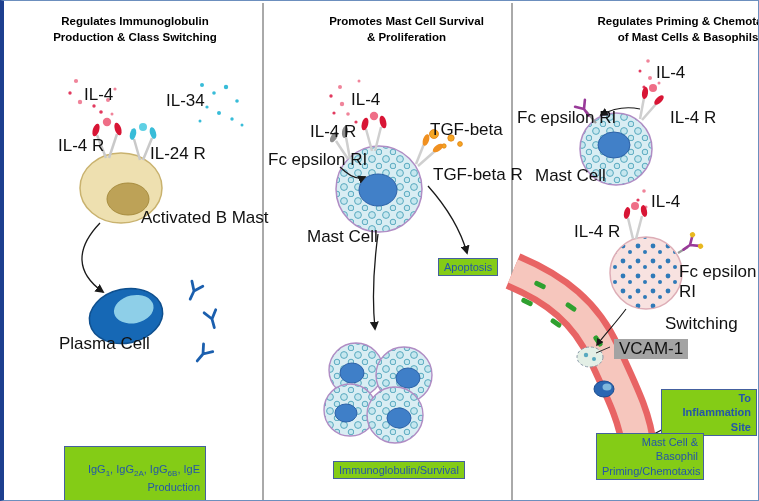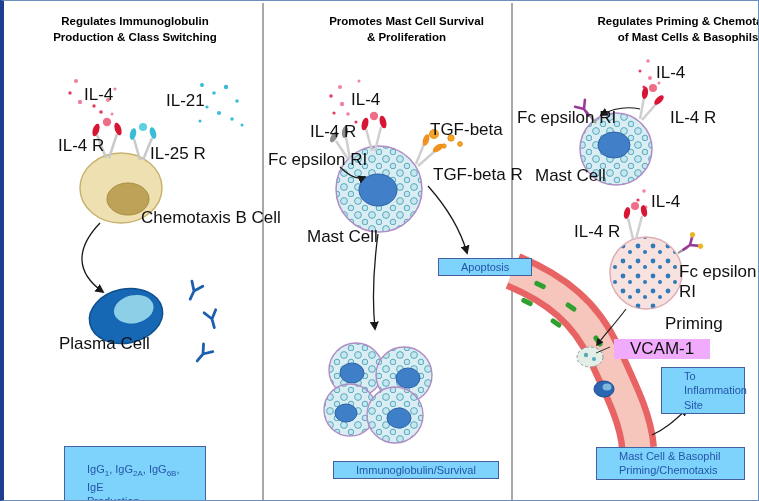--- a/index.html
+++ b/index.html
@@ -13,22 +13,22 @@
   .lbl {
     position:absolute; font-size:17px; color:#111;
     white-space:pre-line; line-height:1.2;
   }
   .title {
     position:absolute; font-size:11.5px; font-weight:bold; color:#000;
     text-align:center; white-space:pre-line; line-height:1.35;
   }
   .boxed {
     position:absolute; font-size:11px; color:#2456a8;
-    border:1px solid #44609e; background:#7dd3fc; text-align:left;
-    padding:1px 22px; white-space:pre-line; line-height:1.3;
+    border:1px solid #44609e; background:#84cc16; text-align:right;
+    padding:1px 5px; white-space:pre-line; line-height:1.3;
   }
   .boxed sub { font-size:8px; }
 </style>
 </head>
 <body>
 
 <div class="frame">
 
   <svg class="art" width="759" height="501" viewBox="0 0 759 501">
     <defs>
@@ -252,24 +252,24 @@
       <ellipse cx="603" cy="386" rx="4.5" ry="3.5" fill="#7fb8dd"></ellipse>
     </g>
     <path d="M622,308 C611,323 600,334 593,344" fill="none" stroke="#1a1a1a" stroke-width="1.1" marker-end="url(#ah)"></path>
     <line x1="606" y1="346" x2="592" y2="352" stroke="#333" stroke-width="1"></line>
     <path d="M648,434 C663,427 672,418 683,408" fill="none" stroke="#1a1a1a" stroke-width="1.2" marker-end="url(#ah)"></path>
   </svg>
 
   <div class="title" style="left:6px; top:13px; width:250px;">Regulates Immunoglobulin
 Production &amp; Class Switching</div>
   <div class="lbl" style="left:80px; top:84px;">IL-4</div>
-  <div class="lbl" style="left:162px; top:90px;">IL-21</div>
+  <div class="lbl" style="left:162px; top:90px;">IL-34</div>
   <div class="lbl" style="left:54px; top:135px;">IL-4 R</div>
-  <div class="lbl" style="left:146px; top:143px;">IL-25 R</div>
-  <div class="lbl" style="left:137px; top:207px;">Chemotaxis B Cell</div>
+  <div class="lbl" style="left:146px; top:143px;">IL-24 R</div>
+  <div class="lbl" style="left:137px; top:207px;">Activated B Mast</div>
   <div class="lbl" style="left:55px; top:333px;">Plasma Cell</div>
   <div class="boxed" style="left:60px; top:445px; width:142px;">
     <span><span>IgG</span><sub>1</sub><span>, IgG</span><sub>2A</sub><span>, IgG</span><sub>6B</sub><span>, IgE</span></span>
     <div>Production</div>
   </div>
 
   <div class="title" style="left:260px; top:13px; width:285px;">Promotes Mast Cell Survival
 &amp; Proliferation</div>
   <div class="lbl" style="left:347px; top:89px;">IL-4</div>
   <div class="lbl" style="left:306px; top:121px;">IL-4 R</div>
@@ -282,20 +282,20 @@
 
   <div class="title" style="left:540px; top:13px; width:288px;">Regulates Priming &amp; Chemotaxis
 of Mast Cells &amp; Basophils</div>
   <div class="lbl" style="left:652px; top:62px;">IL-4</div>
   <div class="lbl" style="left:513px; top:107px;">Fc epsilon RI</div>
   <div class="lbl" style="left:666px; top:107px;">IL-4 R</div>
   <div class="lbl" style="left:531px; top:165px;">Mast Cell</div>
   <div class="lbl" style="left:647px; top:191px;">IL-4</div>
   <div class="lbl" style="left:570px; top:221px;">IL-4 R</div>
   <div class="lbl" style="left:675px; top:261px;">Fc epsilon RI</div>
-  <div class="lbl" style="left:661px; top:313px;">Priming</div>
-  <div class="lbl" style="left:610px; top:338px; background:#f0abfc; padding:0 16px;">VCAM-1</div>
-  <div class="boxed" style="left:657px; top:366px; width:84px;">To Inflammation
+  <div class="lbl" style="left:661px; top:313px;">Switching</div>
+  <div class="lbl" style="left:610px; top:338px; background:#a3a3a3; padding:0 5px;">VCAM-1</div>
+  <div class="boxed" style="left:657px; top:388px; width:96px;font-weight:bold;">To Inflammation
 Site</div>
-  <div class="boxed" style="left:592px; top:446px; width:149px;">Mast Cell &amp; Basophil
+  <div class="boxed" style="left:592px; top:432px; width:108px;">Mast Cell &amp; Basophil
 Priming/Chemotaxis</div>
 
 </div>
 
 </body></html>

